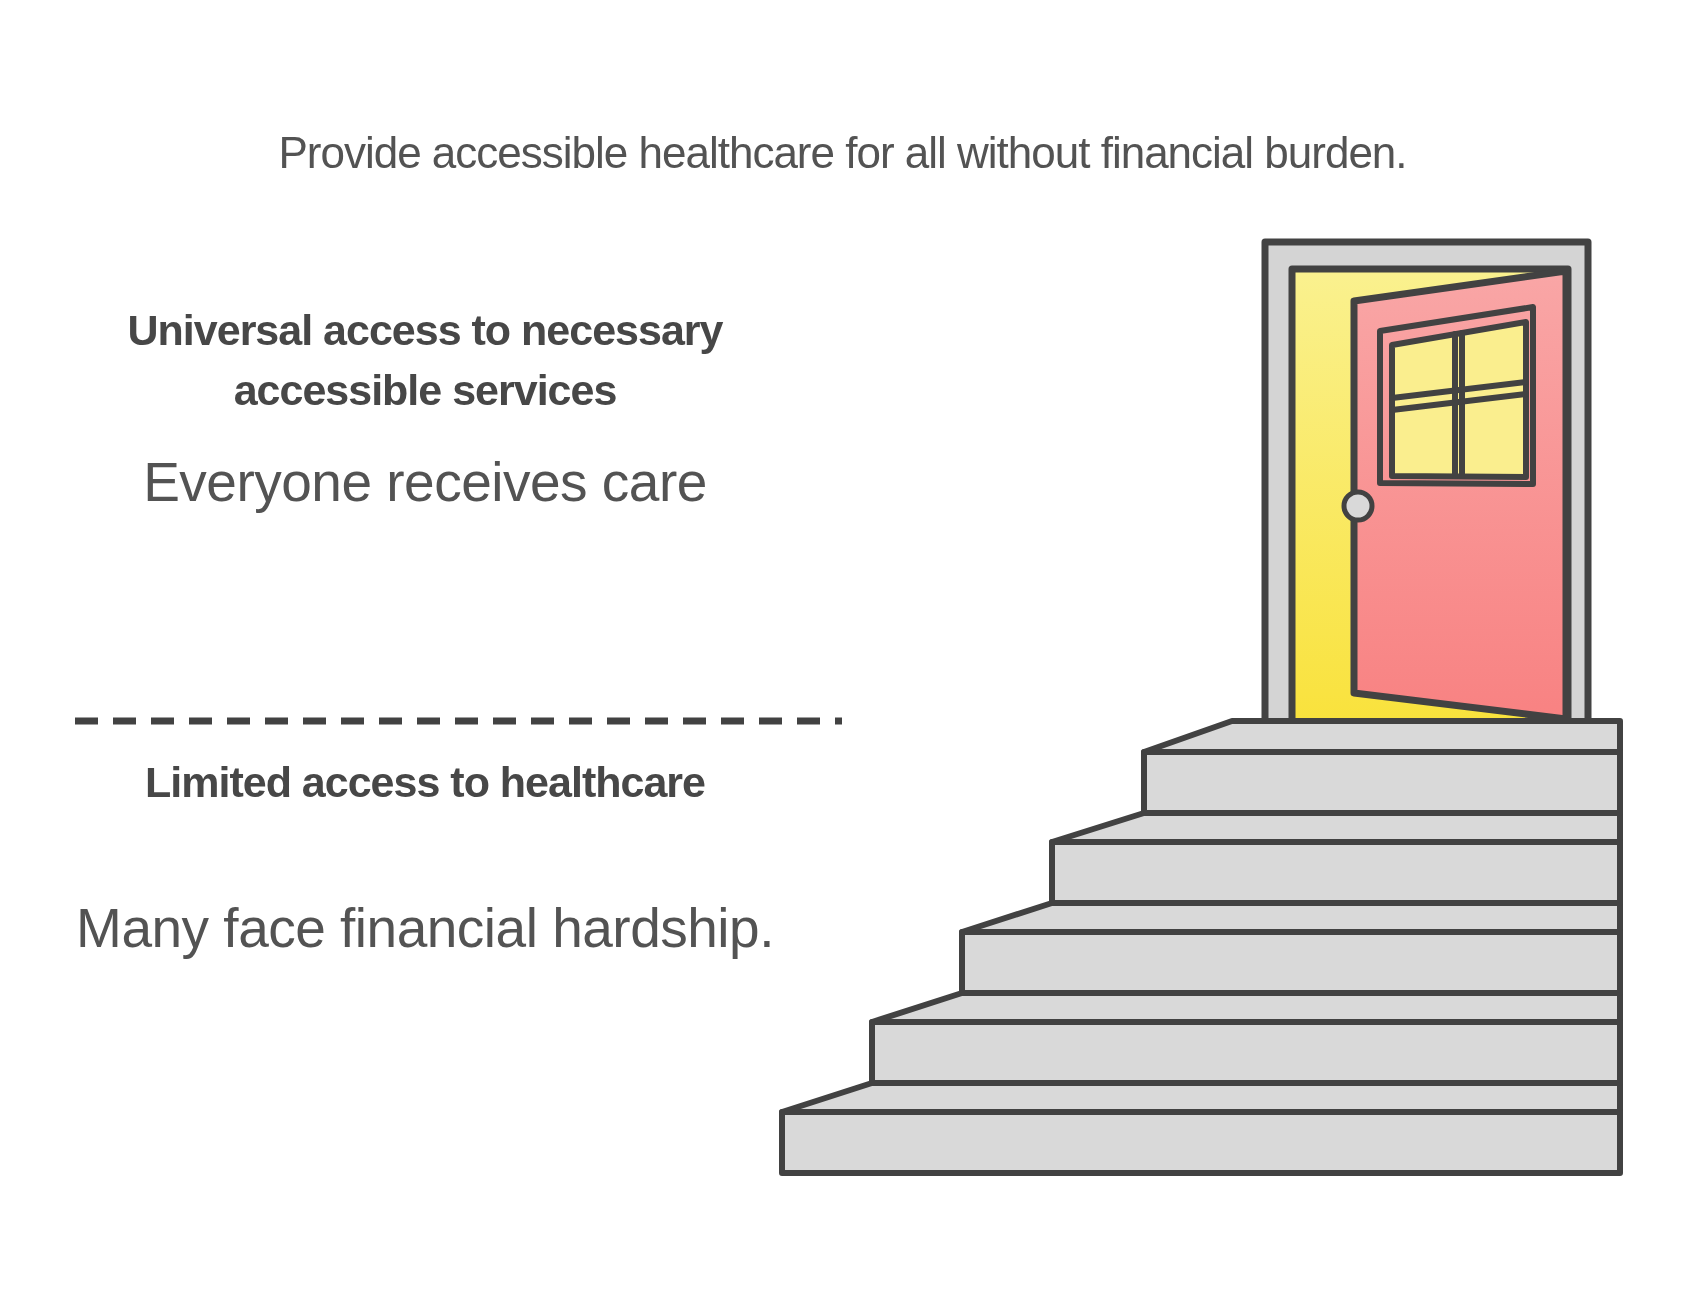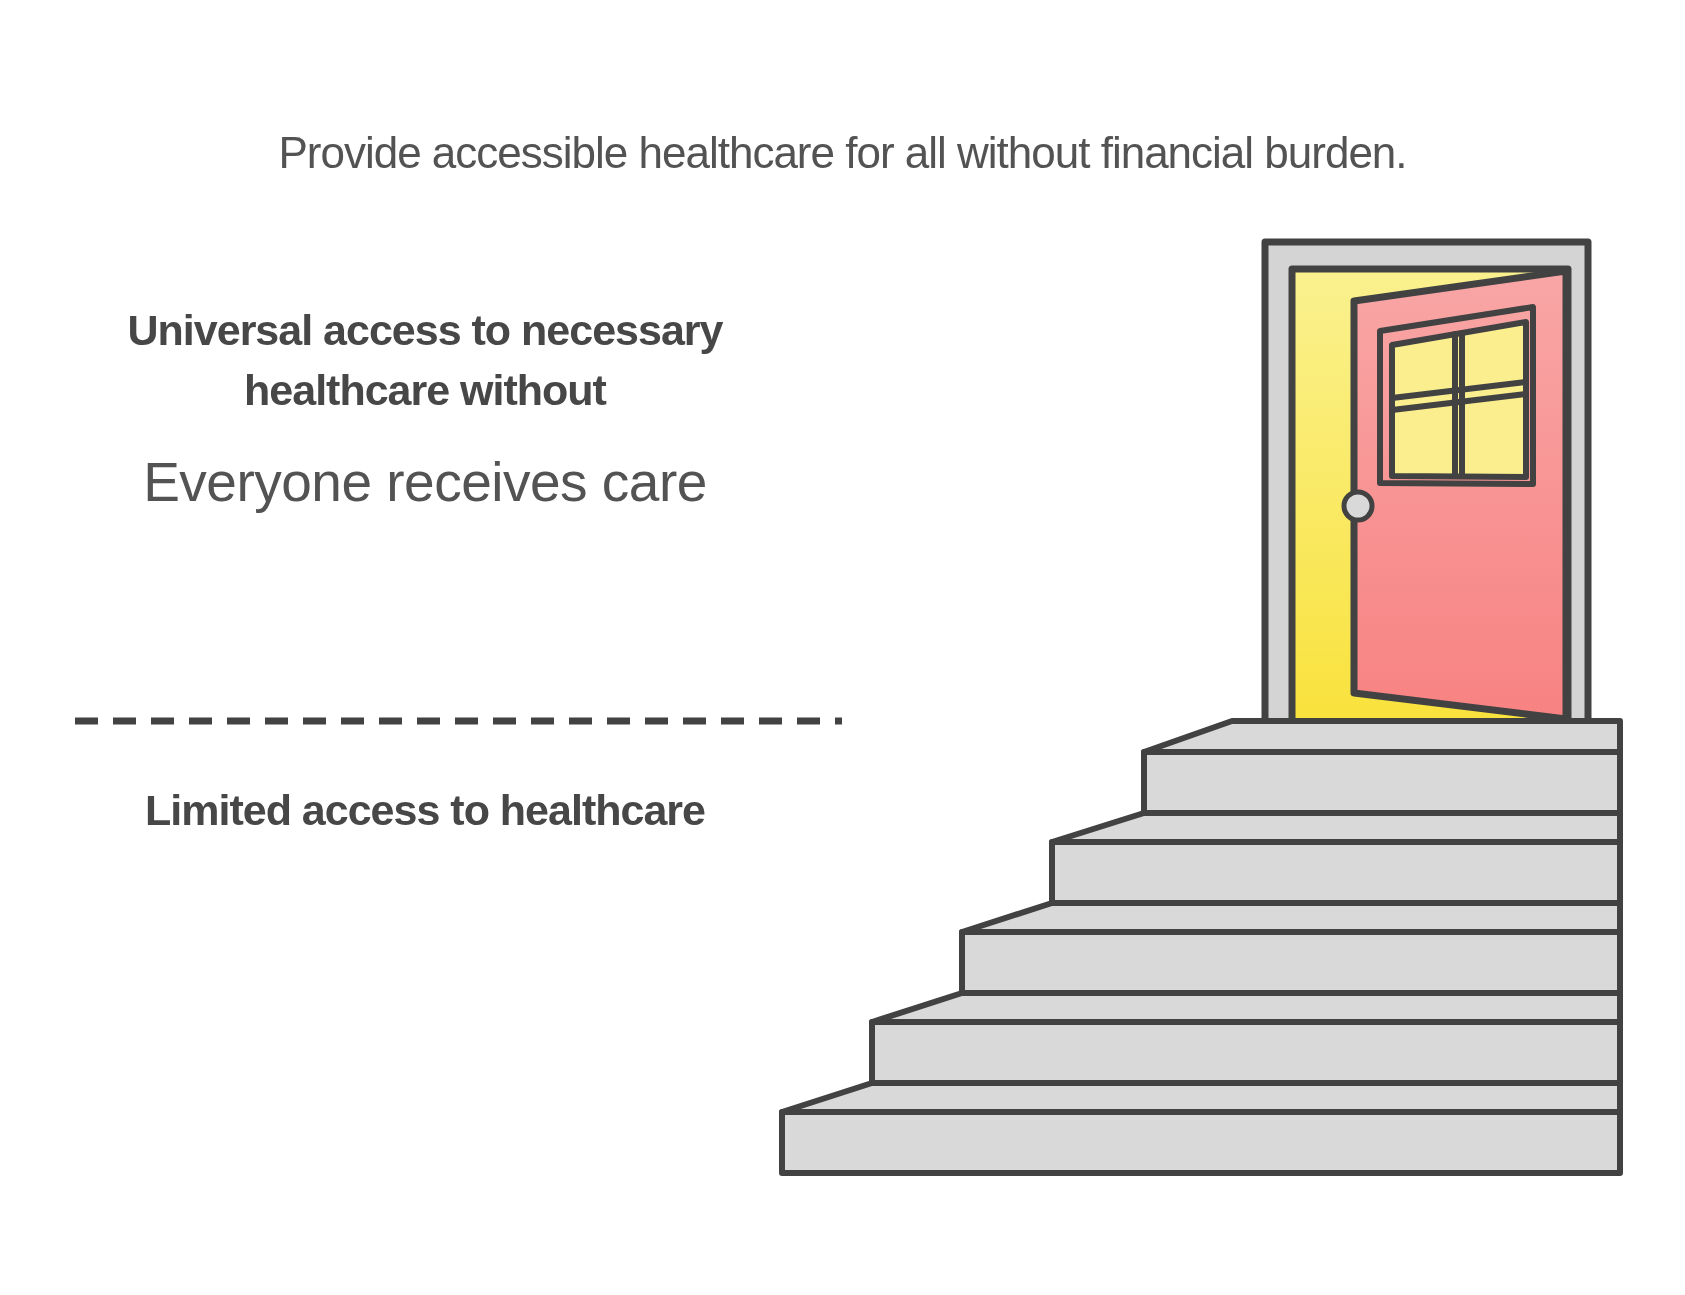--- a/index.html
+++ b/index.html
@@ -23,44 +23,47 @@
     color: #474747;
     text-align: center;
   }
   .body-block {
     left: 25px; width: 800px;
     font-size: 55px; line-height: 57px; letter-spacing: -0.5px;
     color: #535353;
   }
   .pos-upper-heading { top: 300px; }
   .pos-upper-body   { top: 454px; }
-  .pos-lower-heading{ top: 780px; }
+  .pos-lower-heading{ top: 752px; }
   .pos-lower-body   { top: 900px; }
   .scene { position: absolute; left: 0; top: 0; width: 1685px; height: 1295px; }
 </style>
 </head>
 <body>
 
 <div class="canvas">
 
   <div class="txt title">Provide accessible healthcare for all without financial burden.</div>
 
   <div class="txt heading-block pos-upper-heading">
     <div>Universal access to necessary</div>
-    <div>healthcare without</div>
+    <div>accessible services</div>
   </div>
 
   <div class="txt body-block pos-upper-body">
     <div>Everyone receives care</div>
   </div>
 
   <div class="txt heading-block pos-lower-heading">
     <div>Limited access to healthcare</div>
   </div>
 
+  <div class="txt body-block pos-lower-body">
+    <div>Many face financial hardship.</div>
+  </div>
 
   <svg class="scene" viewBox="0 0 1685 1295" preserveAspectRatio="xMidYMid meet">
     <defs>
       <linearGradient id="gradDoorway" x1="0" y1="0" x2="0" y2="1">
         <stop offset="0" stop-color="#faf18f"></stop>
         <stop offset="1" stop-color="#f9e23c"></stop>
       </linearGradient>
       <linearGradient id="gradDoor" x1="0" y1="0" x2="0" y2="1">
         <stop offset="0" stop-color="#f9a6a6"></stop>
         <stop offset="1" stop-color="#f88282"></stop>

